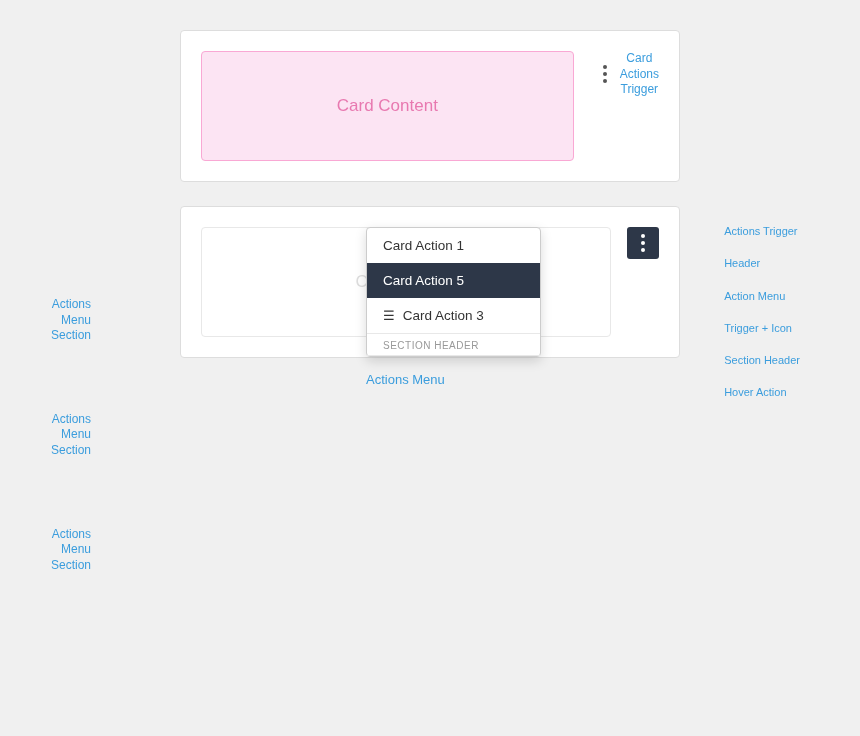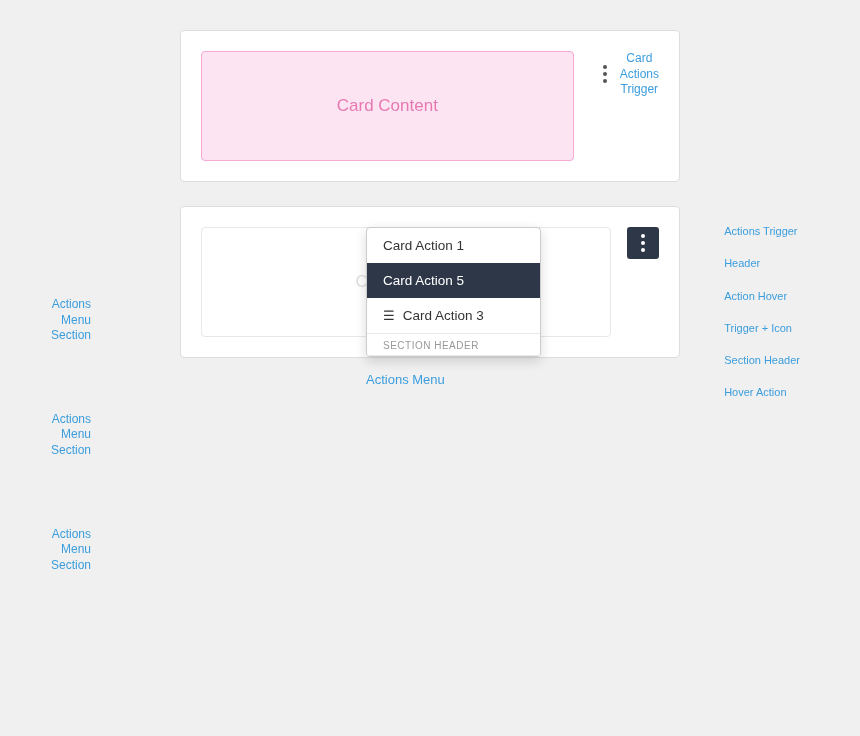--- a/index.html
+++ b/index.html
@@ -291,19 +291,19 @@
       <span class="section-label">Actions<br>Menu<br>Section</span>
       <span class="section-label">Actions<br>Menu<br>Section</span>
       <span class="section-label">Actions<br>Menu<br>Section</span>
     </div>
 
   </div>
 
   <div class="annotations-2">
     <span class="annotation">Actions Trigger</span>
     <span class="annotation">Header</span>
-    <span class="annotation">Action Hover</span>
+    <span class="annotation">Action Menu</span>
     <span class="annotation">Trigger + Icon</span>
     <span class="annotation">Section Header</span>
     <span class="annotation">Hover Action</span>
   </div>
 
 </div>
 
 </body></html>

